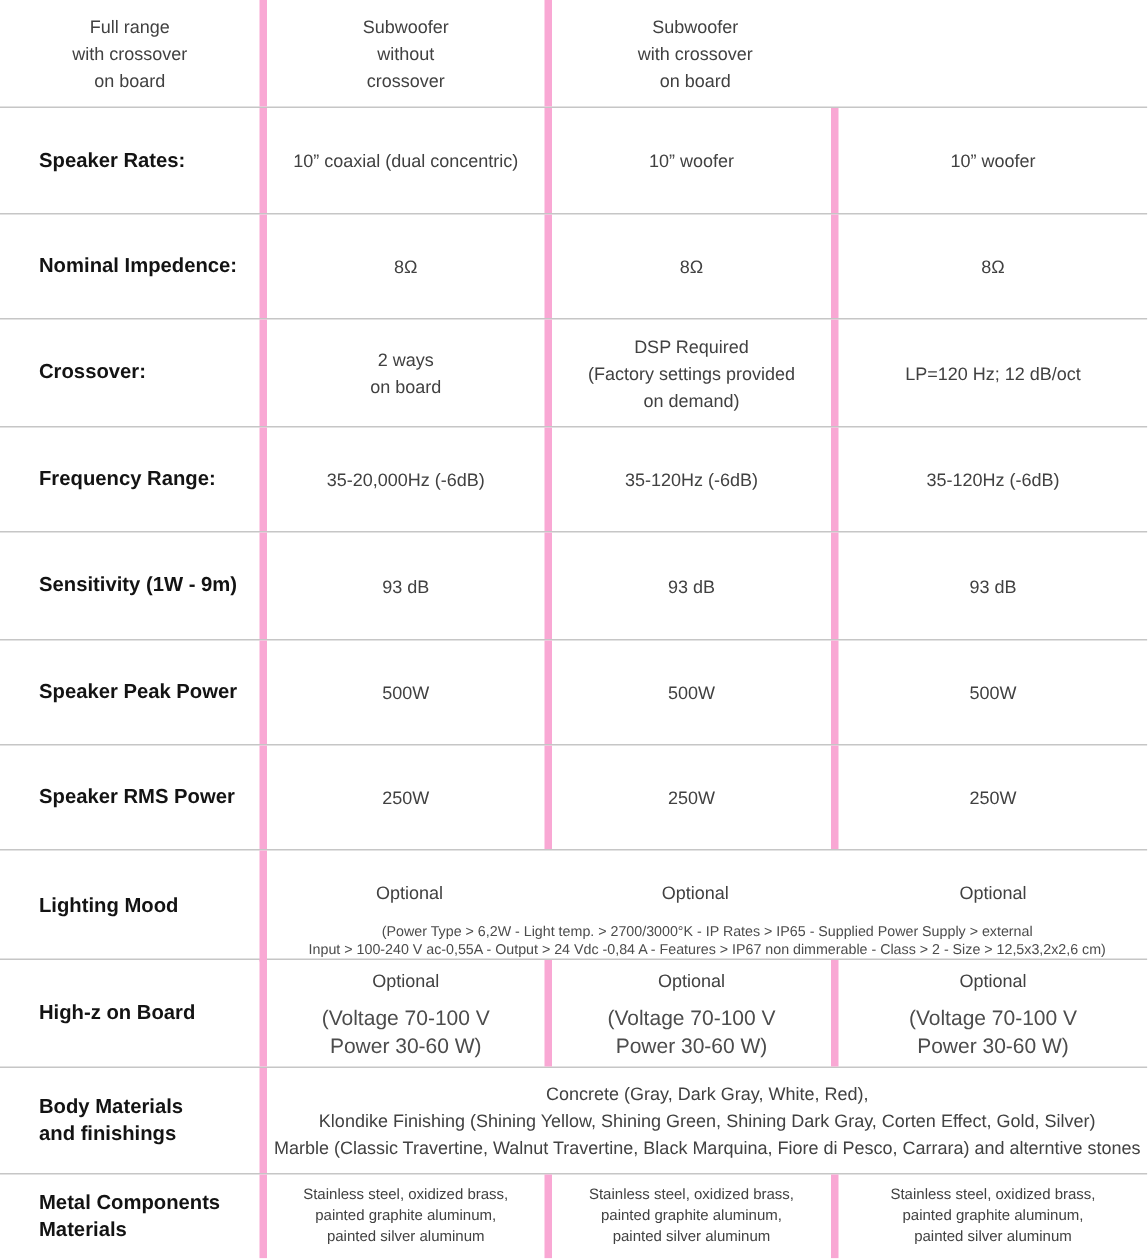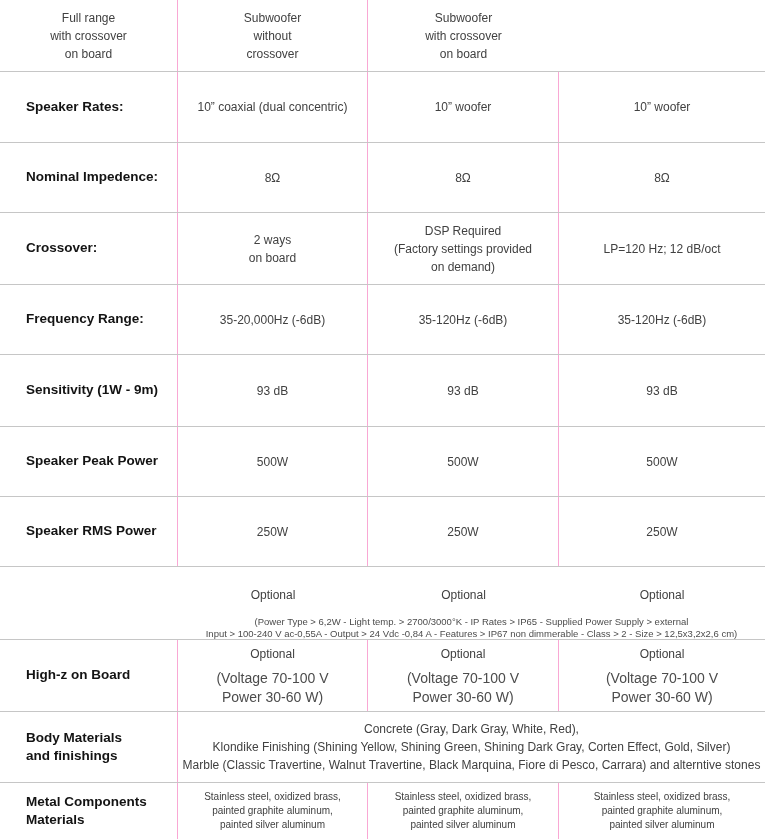--- a/index.html
+++ b/index.html
@@ -38,21 +38,21 @@
   .cell.label {
     justify-content: flex-start;
     text-align: left;
     padding-left: 26px;
     padding-right: 8px;
     font-weight: bold;
     font-size: 13.5px;
     line-height: 1.35;
     color: #131313;
   }
-  .vline { border-right: 1px solid #f9a8d4; }
+  .vline { border-right: 5px solid #f9a8d4; }
 
   
   .lighting-span {
     grid-column: 2 / 5;
     display: flex;
     flex-direction: column;
     justify-content: flex-start;
     padding-top: 21px;
     box-sizing: border-box;
   }
@@ -169,20 +169,21 @@
   </div>
 
   <div class="row" style="height:70px">
     <div class="cell label vline">Speaker RMS Power</div>
     <div class="cell vline">250W</div>
     <div class="cell vline">250W</div>
     <div class="cell">250W</div>
   </div>
 
   <div class="row" style="height:73px">
+    <div class="cell label vline">Lighting Mood</div>
     <div class="lighting-span">
       <div class="lighting-optionals">
         <div class="opt">Optional</div>
         <div class="opt">Optional</div>
         <div class="opt">Optional</div>
       </div>
       <div class="footnote">(Power Type &gt; 6,2W - Light temp. &gt; 2700/3000°K - IP Rates &gt; IP65 - Supplied Power Supply &gt; external
 Input &gt; 100-240 V ac-0,55A - Output &gt; 24 Vdc -0,84 A - Features &gt; IP67 non dimmerable - Class &gt; 2 - Size &gt; 12,5x3,2x2,6 cm)</div>
     </div>
   </div>

